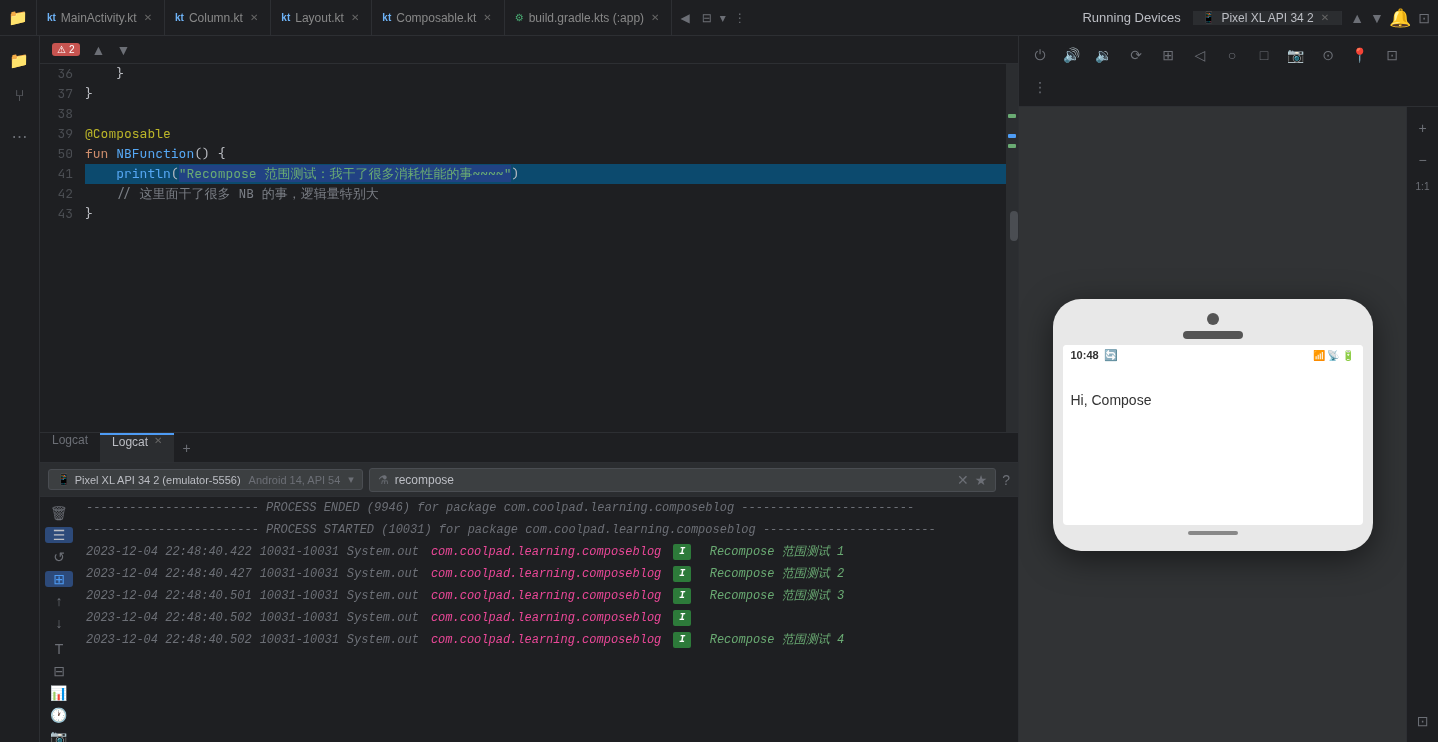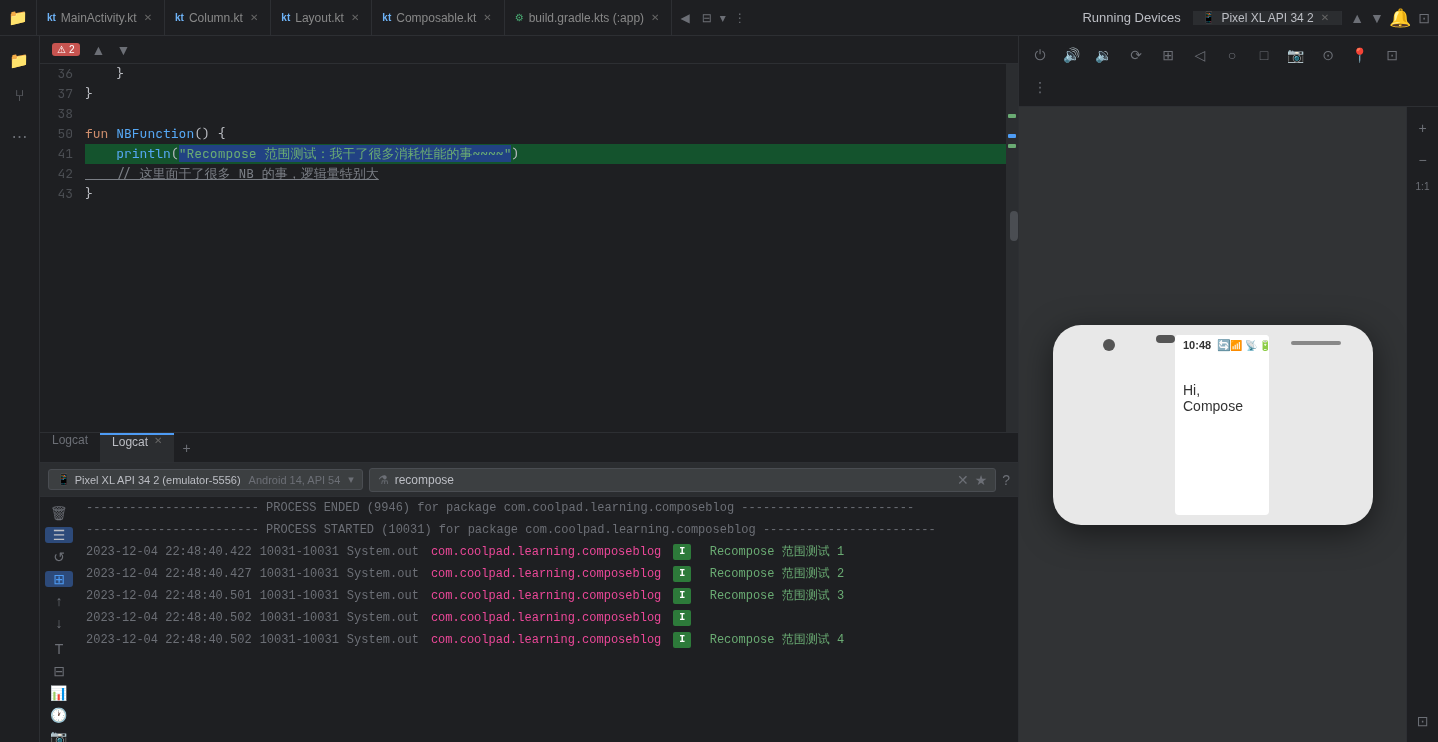--- a/index.html
+++ b/index.html
@@ -173,27 +173,27 @@
       color: #4a4d52;
       flex-shrink: 0;
       user-select: none;
     }
     .code-content {
       flex: 1;
       padding-right: 8px;
       white-space: pre;
     }
     .code-line.selected-line {
-      background: #14532d;
+      background: #0c4a6e;
     }
     .kw { color: #cf8e6d; }
     .fn { color: #56a8f5; }
     .str { color: #6aab73; }
     .ann { color: #bbb529; }
-    .cmt { color: #7a7e85; text-decoration: underline; }
+    .cmt { color: #7a7e85; }
     .plain { color: #bcbec4; }
 
     
     .bottom-panel {
       height: 310px;
       display: flex;
       flex-direction: column;
       background: #1e1f22;
       border-top: 1px solid #2d2f33;
       flex-shrink: 0;
@@ -302,20 +302,21 @@
       font-size: 14px;
       border-radius: 3px;
     }
     .lc-icon.active { color: #bcbec4; background: #2d4a7a; }
 
     .logcat-lines {
       flex: 1;
       overflow: auto;
       font-family: 'Consolas', 'Courier New', monospace;
       font-size: 12px;
+      font-style: italic;
     }
     .log-line {
       display: flex;
       align-items: center;
       padding: 1px 8px;
       gap: 4px;
       min-height: 20px;
       line-height: 20px;
     }
     .log-timestamp { color: #6c6f76; white-space: nowrap; }
@@ -379,21 +380,22 @@
       justify-content: center;
       padding: 20px;
       background: #313335;
     }
     .phone-frame {
       background: #e8e8e8;
       border-radius: 28px;
       padding: 10px;
       box-shadow: 0 8px 32px rgba(0,0,0,0.5);
       display: flex;
-      flex-direction: row;
+      flex-direction: column;
+      align-items: center;
       width: 320px;
     }
     .phone-top {
       width: 100%;
       display: flex;
       justify-content: center;
       padding: 4px 0 6px;
     }
     .phone-camera {
       width: 12px;
@@ -609,20 +611,24 @@
         <div class="code-line">
           <span class="line-num">37</span>
           <span class="code-content plain">}</span>
         </div>
 
         <div class="code-line">
           <span class="line-num">38</span>
           <span class="code-content"></span>
         </div>
 
+        <div class="code-line">
+          <span class="line-num">39</span>
+          <span class="code-content ann">@Composable</span>
+        </div>
 
         <div class="code-line">
           <span class="line-num">50</span>
           <span class="code-content"><span class="kw">fun</span> <span class="fn">NBFunction</span><span class="plain">() {</span></span>
         </div>
 
         <div class="code-line selected-line">
           <span class="line-num" style="background:#1e1f22;">41</span>
           <span class="code-content"><span class="plain">    </span><span class="fn">println</span><span class="plain">(</span><span class="str" style="background:#214283;">"Recompose 范围测试：我干了很多消耗性能的事~~~~"</span><span class="plain">)</span></span>
         </div>

